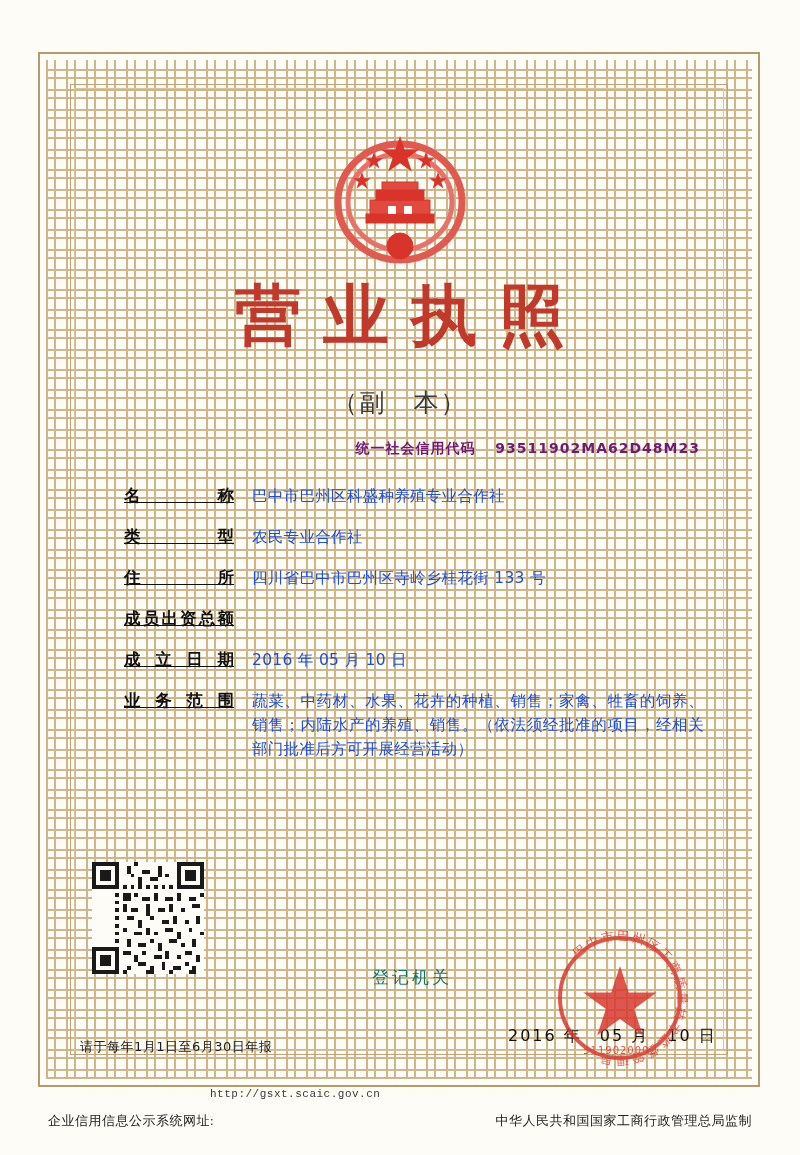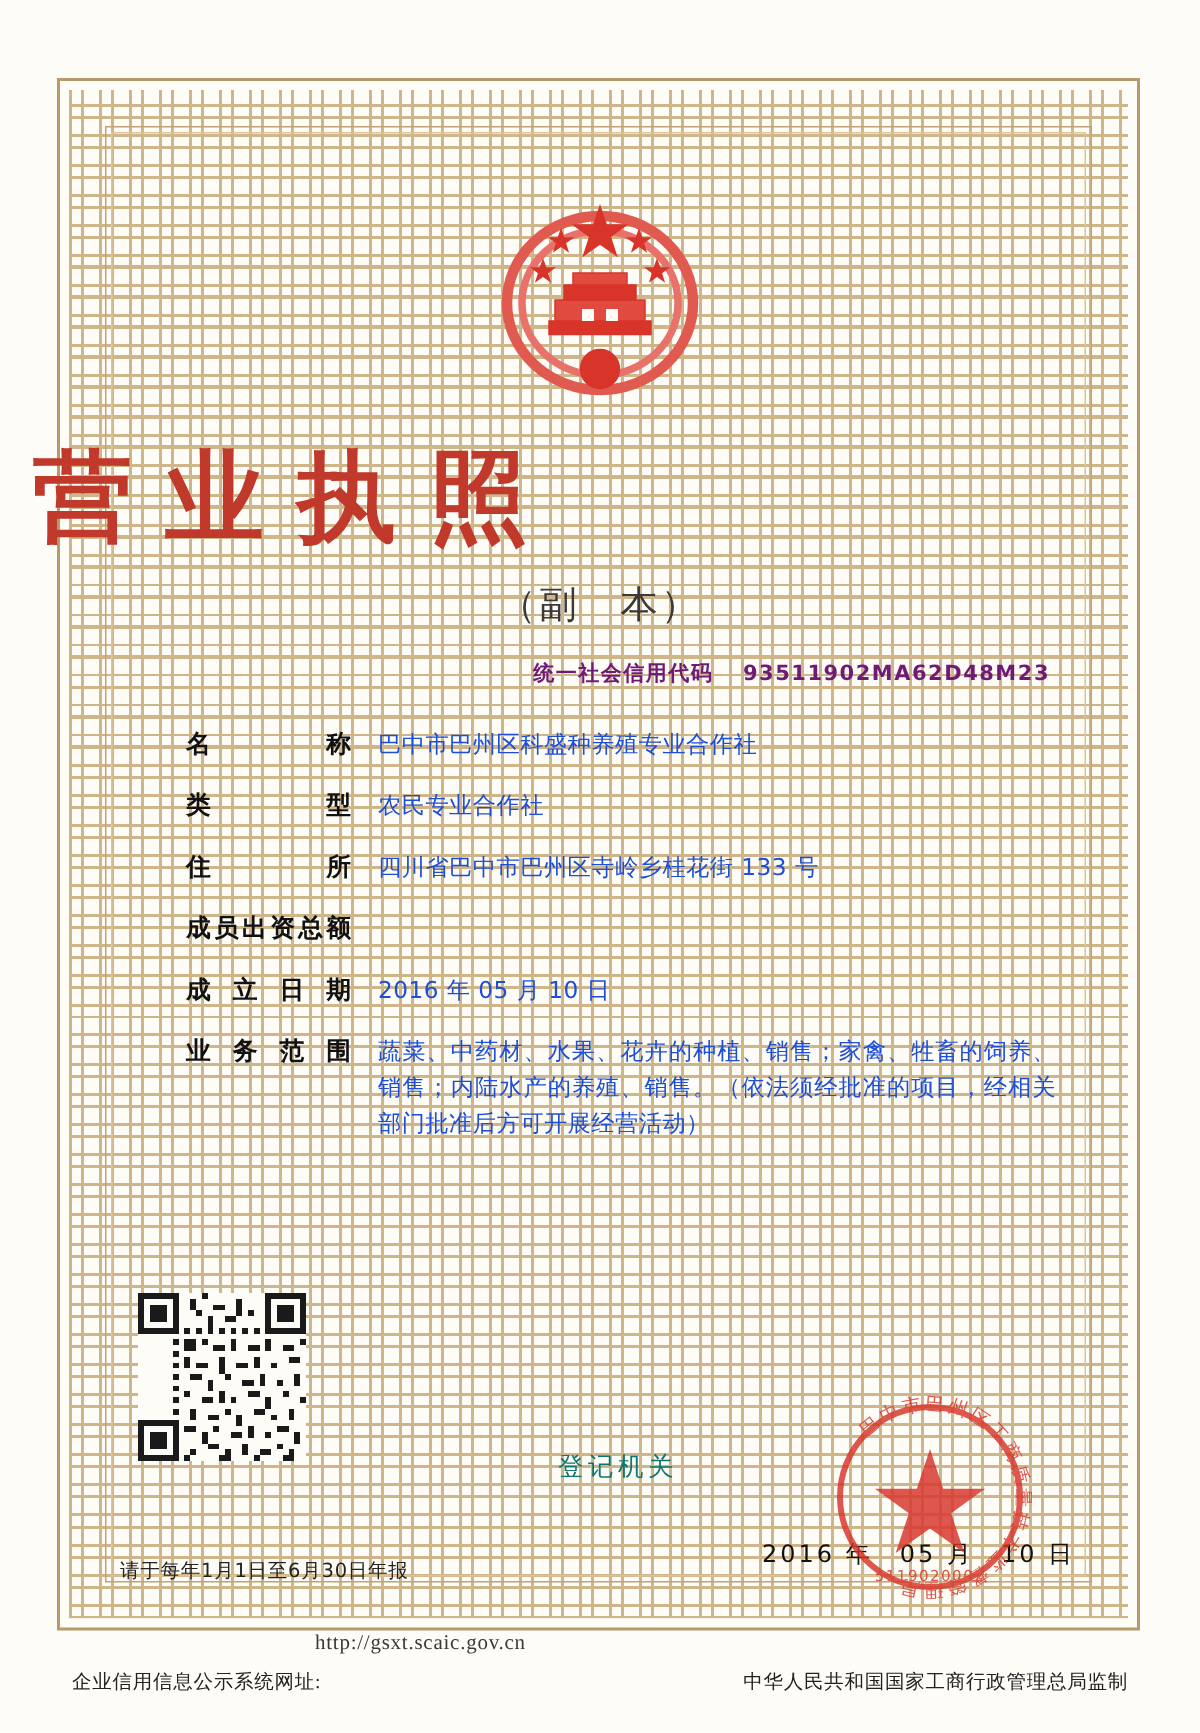--- a/index.html
+++ b/index.html
@@ -88,28 +88,28 @@
     transform: translateX(-50%);
     width: 160px;
     height: 160px;
   }
 
   
   .main-title {
     position: absolute;
     left: 0; right: 0;
     top: 282px;
+    text-align: center;
     font-family: "DejaVu Serif", "Liberation Serif", serif;
     font-size: 66px;
     font-weight: bold;
     letter-spacing: 22px;
     text-indent: 22px;
     color: #c0392b;
     line-height: 1;
-    margin-top: 16px;
   }
   .sub-title {
     position: absolute;
     left: 0; right: 0;
     top: 386px;
     text-align: center;
     font-family: "DejaVu Serif", "Liberation Serif", serif;
     font-size: 25px;
     color: #3a3a3a;
     letter-spacing: 2px;
@@ -144,20 +144,21 @@
     font-size: 16.5px;
     font-weight: bold;
     color: #111;
     font-family: "DejaVu Sans", "Liberation Sans", sans-serif;
     letter-spacing: 0px;
     text-align: justify;
     text-align-last: justify;
     padding-right: 18px;
     box-sizing: border-box;
     line-height: 1.45;
+    text-decoration: underline;
   }
   .field-value {
     flex: 1 1 auto;
     font-size: 15.5px;
     color: #1d4ed8;
     font-family: "DejaVu Sans", "Liberation Sans", sans-serif;
     line-height: 1.55;
     letter-spacing: .3px;
   }
   .field-row.scope .field-value {
@@ -224,23 +225,23 @@
     top: 1038px;
     font-size: 13px;
     color: #222;
     font-family: "DejaVu Sans", "Liberation Sans", sans-serif;
     letter-spacing: .5px;
   }
   .site-url {
     position: absolute;
     left: 210px;
     top: 1088px;
-    font-size: 14px;
+    font-size: 11px;
     color: #3a3a3a;
-    font-family: Liberation Serif, serif;
+    font-family: Liberation Mono, monospace;
     letter-spacing: .5px;
   }
   .footer-left {
     position: absolute;
     left: 48px;
     top: 1112px;
     font-size: 13px;
     color: #222;
     font-family: Liberation Serif, serif;
     letter-spacing: .5px;

